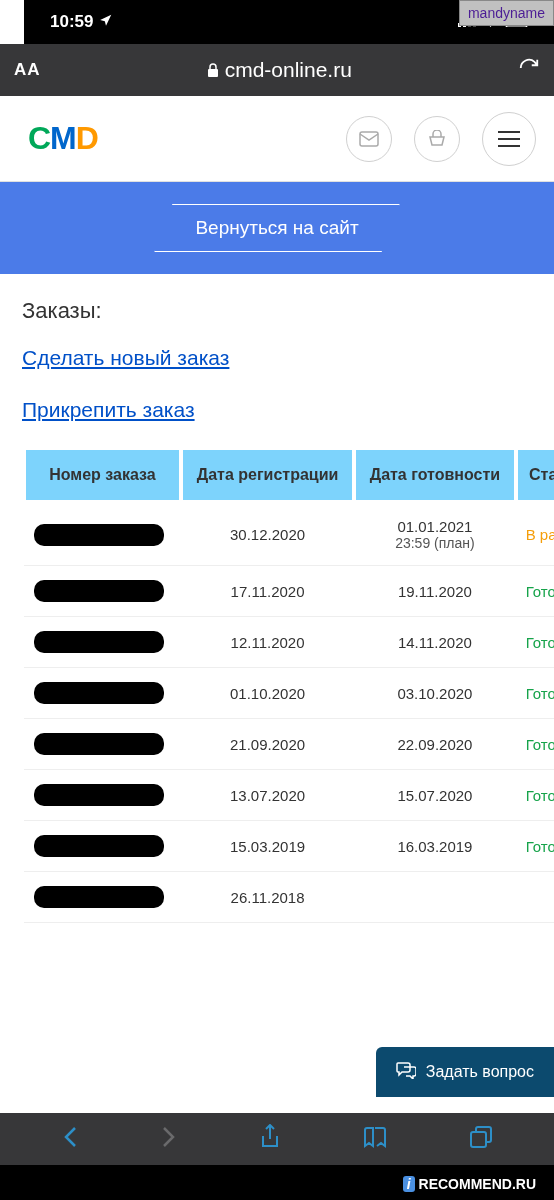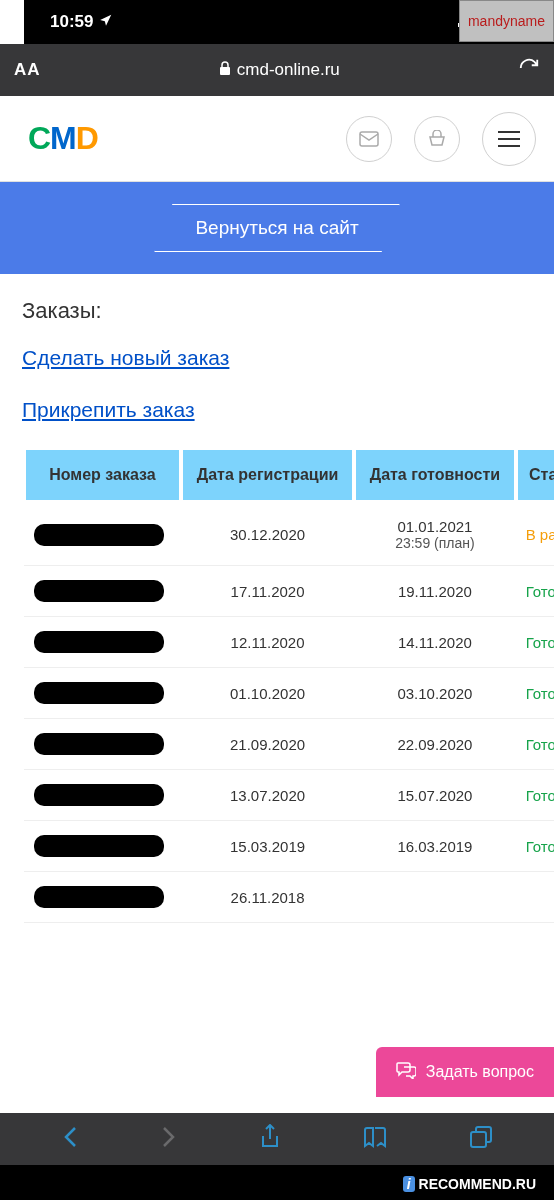--- a/index.html
+++ b/index.html
@@ -4,21 +4,21 @@
 <style>
 * { margin: 0; padding: 0; box-sizing: border-box; }
 body { font-family: -apple-system, Helvetica, Arial, sans-serif; width: 554px; height: 1200px; background: #fff; position: relative; overflow: hidden; }
 
 .status-bar { height: 44px; background: #000; color: #fff; display: flex; align-items: center; justify-content: space-between; padding: 0 22px 0 26px; font-size: 17px; font-weight: 600; margin-left: 24px; }
 .status-left { display: flex; align-items: center; gap: 6px; }
 .status-right { display: flex; align-items: center; gap: 6px; }
 
 .url-bar { height: 52px; background: #373739; display: flex; align-items: center; padding: 0 14px; gap: 14px; }
 .url-aa { color: #fff; font-size: 17px; font-weight: 700; letter-spacing: 1px; }
-.url-domain { flex: 1; text-align: center; color: #fff; font-size: 17px; display: flex; align-items: center; justify-content: center; gap: 6px; }
+.url-domain { flex: 1; text-align: center; color: #fff; font-size: 21px; display: flex; align-items: center; justify-content: center; gap: 6px; }
 
 .site-header { height: 86px; background: #fff; display: flex; align-items: center; padding: 0 18px; border-bottom: 1px solid #e0e0e0; }
 .logo { display: flex; align-items: center; font-size: 32px; font-weight: 800; letter-spacing: -1px; margin-left: 10px; }
 .logo .c { color: #00a859; }
 .logo .m { color: #0066cc; }
 .logo .d { color: #ff9900; }
 .header-icons { display: flex; align-items: center; gap: 22px; margin-left: auto; }
 .icon-circle { width: 46px; height: 46px; border: 1px solid #d0d0d0; border-radius: 50%; display: flex; align-items: center; justify-content: center; color: #888; }
 .menu-circle { width: 54px; height: 54px; border: 1px solid #d0d0d0; border-radius: 50%; display: flex; align-items: center; justify-content: center; margin-left: 22px; }
 
@@ -32,27 +32,27 @@
 
 .table-wrap { overflow-x: hidden; padding: 0 0 0 22px; }
 .orders-table { border-collapse: collapse; width: 105%; font-size: 16px; }
 .orders-table th { background: #7dd3fc; padding: 16px 10px; text-align: center; font-weight: 700; color: #333; border: 4px solid #fff; }
 .orders-table td { padding: 14px 10px; text-align: center; color: #333; border-bottom: 1px solid #eee; font-size: 15px; }
 .orders-table .status-progress { color: #f59e0b; text-align: left; }
 .orders-table .status-ready { color: #16a34a; text-align: left; }
 .redacted { background: #000; border-radius: 10px; width: 130px; height: 22px; margin: 0 auto 0 0; }
 .sub { font-size: 14px; color: #555; }
 
-.chat-btn { position: absolute; bottom: 103px; right: 0; background: #ec4899; color: #fff; padding: 14px 20px; border-radius: 6px 0 0 0; display: flex; align-items: center; gap: 10px; font-size: 16px; }
+.chat-btn { position: absolute; bottom: 103px; right: 0; background: #0c4a6e; color: #fff; padding: 14px 20px; border-radius: 6px 0 0 0; display: flex; align-items: center; gap: 10px; font-size: 16px; }
 
 .browser-bottom { position: absolute; bottom: 35px; left: 0; right: 0; height: 52px; background: #373739; display: flex; align-items: center; justify-content: space-around; padding: 0 20px; }
 .bb-icon { color: #2d8fc8; }
 .bb-icon.disabled { color: #6a6a6c; }
 
-.watermark-tag { position: absolute; top: 0; right: 0; background: #c0c0c0; color: #b91c1c; font-size: 14px; padding: 12px 8px; border: 1px solid #888; }
+.watermark-tag { position: absolute; top: 0; right: 0; background: #c0c0c0; color: #4c1d95; font-size: 14px; padding: 4px 8px; border: 1px solid #888; }
 .watermark-foot { position: absolute; bottom: 6px; right: 12px; color: #fff; font-size: 14px; font-weight: 600; display: flex; align-items: center; gap: 4px; background: rgba(0,0,0,0.4); padding: 2px 6px; border-radius: 3px; }
 .irec { background: #4a90e2; color: #fff; padding: 0 4px; border-radius: 3px; font-style: italic; font-weight: 800; }
 
 .black-strip { position: absolute; bottom: 0; left: 0; right: 0; height: 35px; background: #000; }
 </style>
 </head>
 <body>
 
 <div class="watermark-tag">mandyname</div>
 

